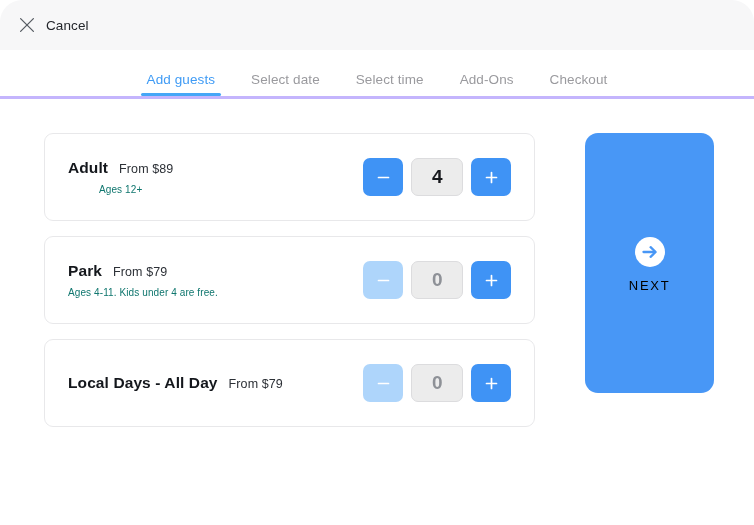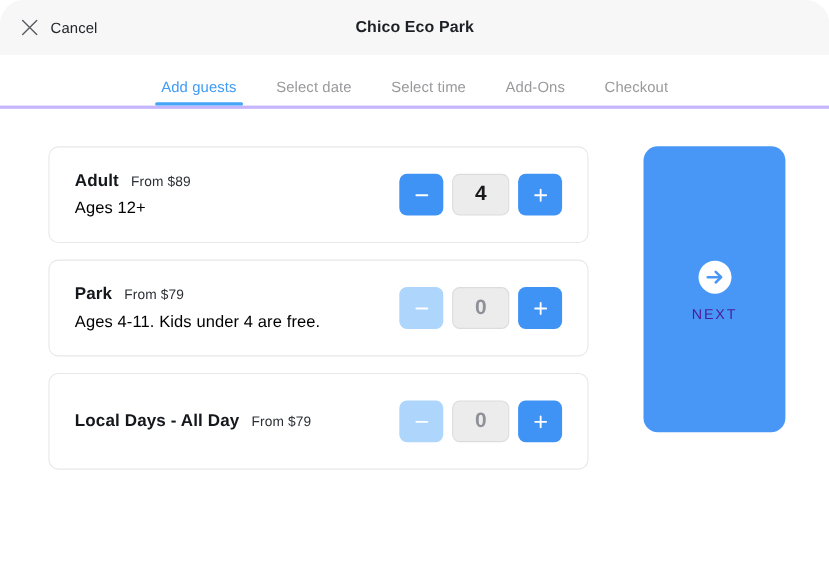--- a/index.html
+++ b/index.html
@@ -154,23 +154,24 @@
     font-weight: bold;
     color: #14171c;
     letter-spacing: 0.1px;
   }
   .card-price {
     font-size: 12.5px;
     color: #2c3036;
     letter-spacing: 0.1px;
   }
   .card-sub {
-    font-size: 15px;
-    color: #000000;
-    letter-spacing: 0.1px;
+    font-size: 10px;
+    color: #0f766e;
+    letter-spacing: 0.1px;
+    text-align: center;
   }
 
   
   .stepper {
     display: flex;
     align-items: center;
     gap: 8px;
   }
   .step-btn {
     width: 40px;
@@ -228,37 +229,36 @@
     font-family: inherit;
     padding: 0;
   }
   .next-arrow {
     width: 36px;
     height: 36px;
     display: block;
   }
   .next-label {
     font-size: 13px;
-    color: #4c1d95;
+    color: #000000;
     letter-spacing: 1.7px;
   }
 </style>
 </head>
 <body>
 
 <div class="window">
 
   <div class="header">
     <div class="cancel-btn">
       <svg class="close-icon" viewBox="0 0 16 16" fill="none">
         <path d="M1.6 1.6 L14.4 14.4 M14.4 1.6 L1.6 14.4" stroke="currentColor" stroke-width="1.3" stroke-linecap="round"></path>
       </svg>
       <span class="cancel-label">Cancel</span>
     </div>
-    <div class="header-title">Chico Eco Park</div>
   </div>
 
   <div class="tabbar">
     <button class="tab active">Add guests</button>
     <button class="tab">Select date</button>
     <button class="tab">Select time</button>
     <button class="tab">Add-Ons</button>
     <button class="tab">Checkout</button>
   </div>
 

